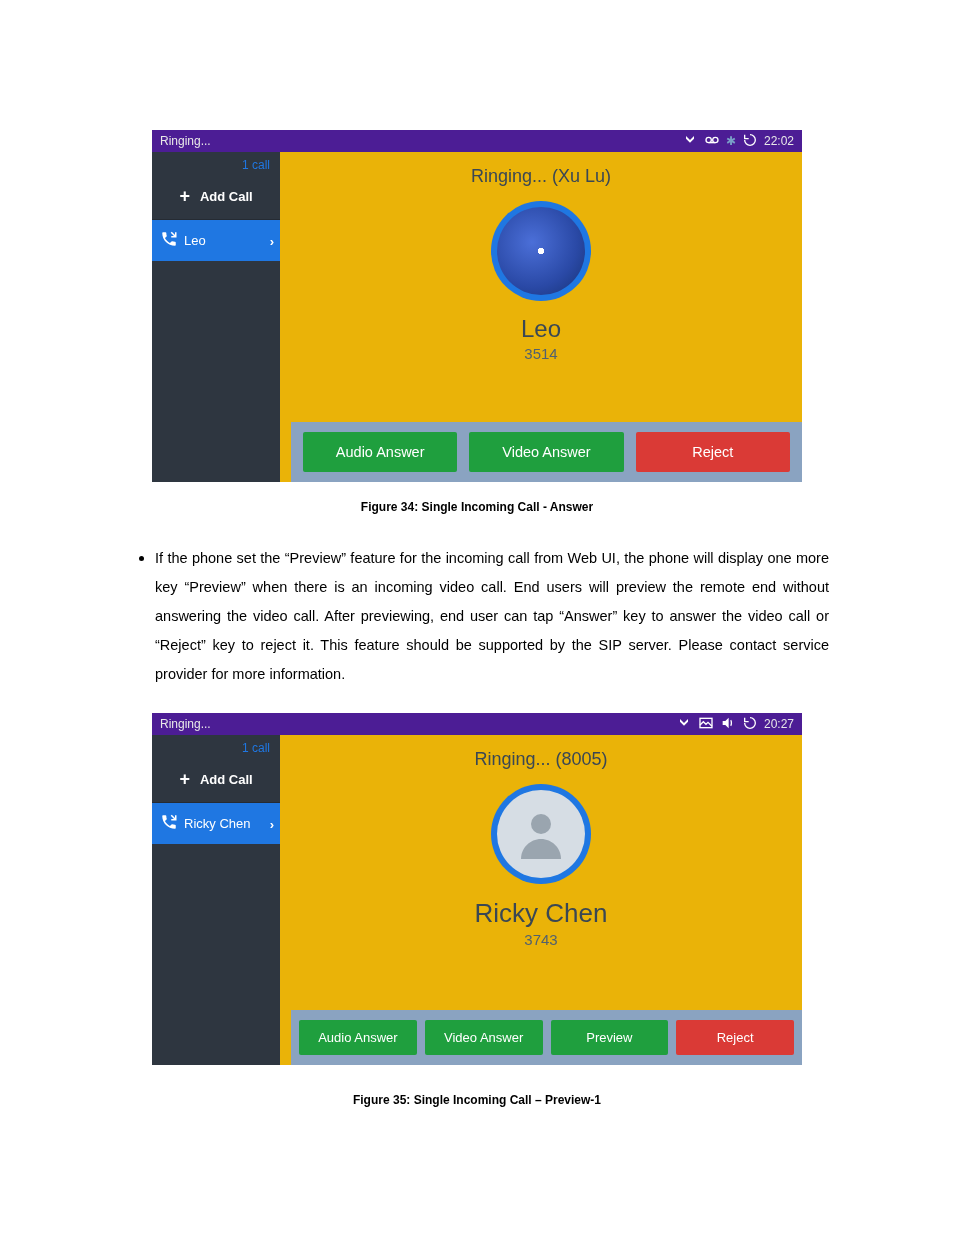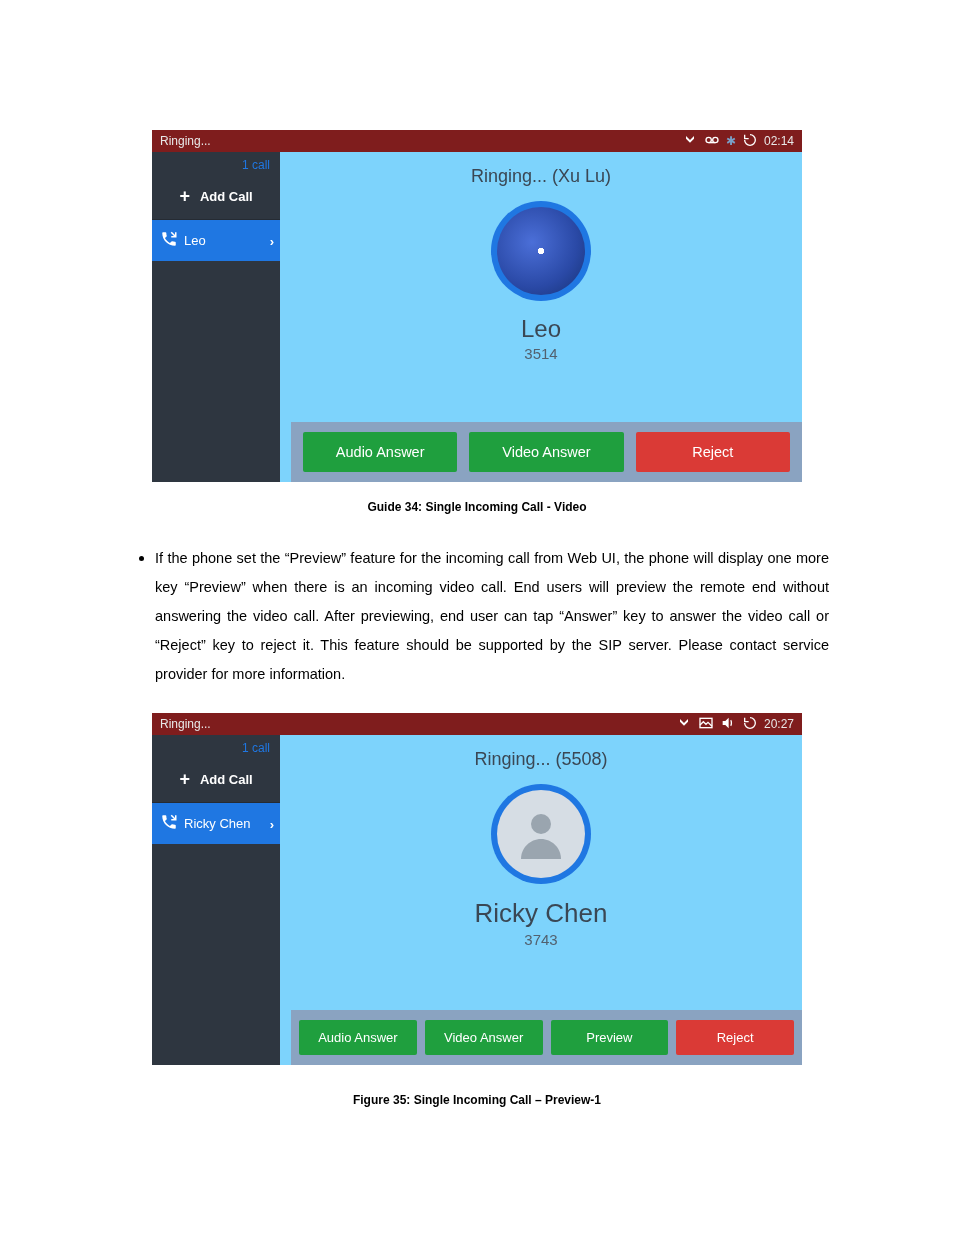--- a/index.html
+++ b/index.html
@@ -57,21 +57,21 @@
     width: 650px;
     margin: 0 auto 0 auto;
     background: #2e3640;
     font-family: Arial, Helvetica, sans-serif;
     color: #fff;
   }
   .ss-tall { height: 352px; }
   .ss-med  { height: 352px; }
   .statusbar {
     height: 22px;
-    background: #7f1d1d;
+    background: #4c1d95;
     display: flex;
     align-items: center;
     justify-content: space-between;
     padding: 0 8px;
     font-size: 12px;
     color: #e8e8e8;
   }
   .statusbar .icons { display:flex; align-items:center; gap:6px; }
   .ss-body {
     display: flex;
@@ -109,21 +109,21 @@
     gap: 6px;
     font-weight: 500;
     position: relative;
   }
   .sidebar .caller .arrow {
     position: absolute; right: 6px; top: 50%; transform: translateY(-50%);
     font-weight: bold;
   }
   .mainpanel {
     flex: 1;
-    background: #7dd3fc;
+    background: #eab308;
     display: flex;
     flex-direction: column;
     align-items: center;
     position: relative;
   }
   .ringing {
     color: #3a4754;
     font-size: 18px;
     margin-top: 14px;
   }
@@ -228,21 +228,21 @@
               <line x1="7" y1="16" x2="17" y2="16" stroke="#fff" stroke-width="2"></line>
             </svg>
         </span>
         <span style="color:#7aa0c8;">✱</span>
         <span>
           <svg class="callicon" viewBox="0 0 24 24" fill="none" stroke="#fff" stroke-width="2">
               <path d="M12 4 a8 8 0 1 1 -8 8"></path>
               <path d="M4 4v6h6"></path>
             </svg>
         </span>
-        <span>02:14</span>
+        <span>22:02</span>
       </span>
     </div>
     <div class="ss-body">
       <div class="sidebar">
         <div class="callcount">1 call</div>
         <div class="addcall">
           <span class="plus">+</span>
           <span>Add Call</span>
         </div>
         <div class="caller">
@@ -264,21 +264,21 @@
         <div class="caller-name">Leo</div>
         <div class="caller-num">3514</div>
         <div class="btnrow three">
           <div class="abtn green">Audio Answer</div>
           <div class="abtn green">Video Answer</div>
           <div class="abtn red">Reject</div>
         </div>
       </div>
     </div>
   </div>
-  <div class="figure-caption">Guide 34: Single Incoming Call - Video</div>
+  <div class="figure-caption">Figure 34: Single Incoming Call - Answer</div>
 
   <ul class="outer">
     <li>
       <p class="body-text">If the phone set the “Preview” feature for the incoming call from Web UI, the phone will display one more key “Preview” when there is an incoming video call. End users will preview the remote end without answering the video call. After previewing, end user can tap “Answer” key to answer the video call or “Reject” key to reject it. This feature should be supported by the SIP server. Please contact service provider for more information.</p>
     </li>
   </ul>
 
   <div class="screenshot ss-med second-ss">
     <div class="statusbar">
       <span>Ringing...</span>
@@ -321,21 +321,21 @@
             <svg width="18" height="18" viewBox="0 0 24 24" fill="#fff">
                 <path d="M6.6 10.8c1.4 2.8 3.8 5.2 6.6 6.6l2.2-2.2c.3-.3.7-.4 1-.2 1.1.4 2.3.6 3.6.6.6 0 1 .4 1 1V20c0 .6-.4 1-1 1C10.6 21 3 13.4 3 4c0-.6.4-1 1-1h3.4c.6 0 1 .4 1 1 0 1.3.2 2.5.6 3.6.1.3 0 .7-.2 1l-2.2 2.2z"></path>
                 <path d="M15 3l6 6M21 3v6h-6" stroke="#fff" stroke-width="2" fill="none"></path>
               </svg>
           </span>
           <span>Ricky Chen</span>
           <span class="arrow">›</span>
         </div>
       </div>
       <div class="mainpanel">
-        <div class="ringing">Ringing... (5508)</div>
+        <div class="ringing">Ringing... (8005)</div>
         <div class="avatar-wrap">
           <div class="avatar-placeholder">
             <svg viewBox="0 0 24 24">
                 <circle cx="12" cy="8" r="4"></circle>
                 <path d="M4 22c0-4.4 3.6-8 8-8s8 3.6 8 8"></path>
               </svg>
           </div>
         </div>
         <div class="caller-name big">Ricky Chen</div>
         <div class="caller-num">3743</div>

